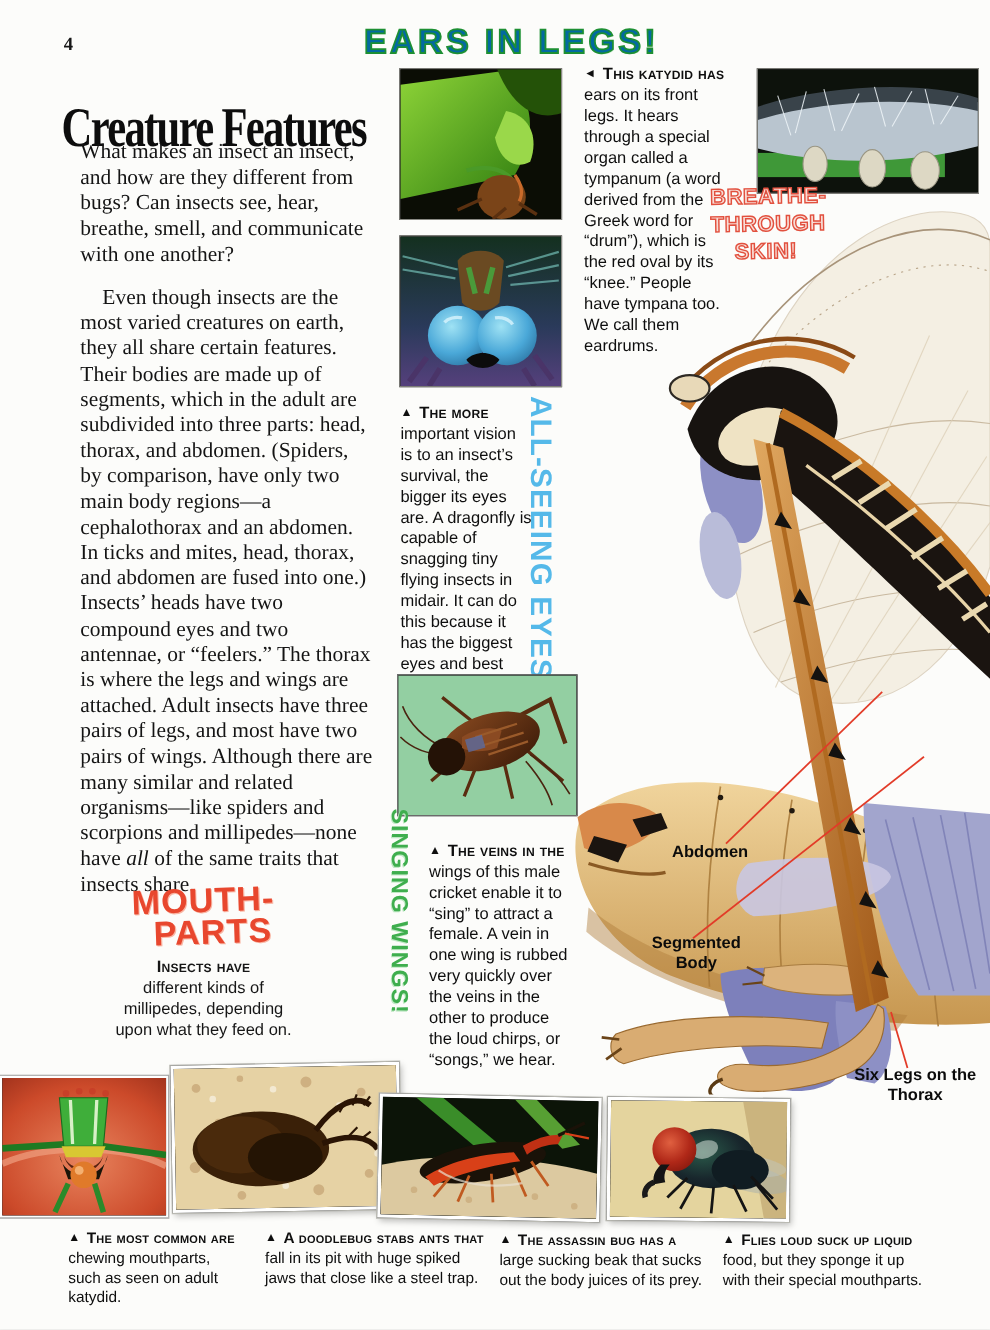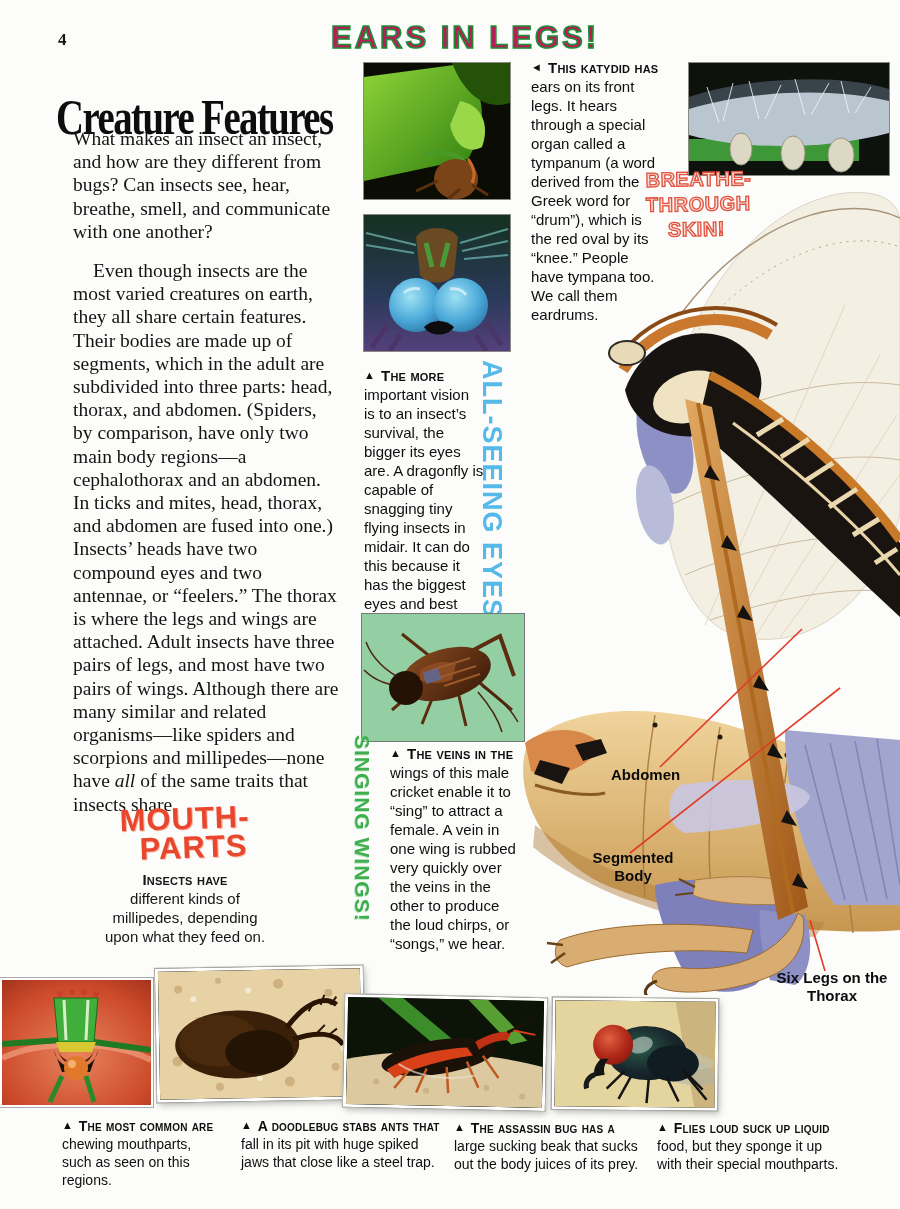--- a/index.html
+++ b/index.html
@@ -1,21 +1,21 @@
 <!DOCTYPE html>
 <html style="--accent_green: #3fae4e; --accent_blue: #55b9e9; --accent_red: #e2503e; --heading_red: #e8472e;"><head>
 <meta charset="utf-8">
 <style>
   html,body{margin:0;padding:0;background:#9a9a9a;}
   .page{position:relative;width:900px;height:1209px;background:#fcfcfa;overflow:hidden;
         font-family:"Liberation Sans",sans-serif;color:#161616;box-shadow:0 0 6px rgba(0,0,0,.5);}
   
   .page-num{position:absolute;left:58px;top:30px;font:bold 17px "Liberation Serif",serif;}
   .banner-ears{position:absolute;left:300px;top:20px;width:330px;text-align:center;
-        font-weight:800;font-size:31px;letter-spacing:3px;color:#be185d;
+        font-weight:800;font-size:31px;letter-spacing:3px;color:#0369a1;
         -webkit-text-stroke:1.6px #1d8f33;text-shadow:1px 1px 0 #d2ecd2;}
   .title{position:absolute;left:56px;top:58px;font-family:"Liberation Serif",serif;
         font-weight:900;font-size:51px;letter-spacing:-2px;line-height:1;color:#0d0d0d;
         transform:scaleX(.76);transform-origin:left top;white-space:nowrap;}
   
   .article{position:absolute;left:57px;top:111px;width:299px;
         font-family:"Liberation Serif",serif;font-size:19.5px;line-height:23.2px;color:#141414;}
   .article p{margin:16px;}
   .article p.indent{text-indent:20px;}
   
@@ -177,21 +177,21 @@
       <ellipse cx="84" cy="60" rx="46" ry="25" fill="url(#crg)" transform="rotate(-16 84 60)"></ellipse>
       <circle cx="44" cy="74" r="17" fill="#241206"></circle>
       <path d="M58,56 C70,48 84,46 94,50 L90,66 C78,70 66,70 58,66 Z" fill="#8a4a22"></path>
       <path d="M70,56 L108,44 M76,64 L114,52 M82,72 L118,60" stroke="#9a5a2a" stroke-width="2"></path>
       <rect x="62" y="56" width="16" height="12" fill="#5a6aa0" opacity=".8" transform="rotate(-16 70 62)"></rect>
     </svg>
   </div>
 
   <div class="vert banner-wings">SINGING WINGS!</div>
 
-  <div class="cap" style="left:390px;top:744px;width:134px;">
+  <div class="cap" style="left:390px;top:764px;width:134px;">
     <span class="arrow">▲</span>
     <span class="lead">The veins in the</span>
     <span>wings of this male cricket enable it to “sing” to attract a female. A vein in one wing is rubbed very quickly over the veins in the other to produce the loud chirps, or “songs,” we hear.</span>
   </div>
 
   <svg class="illustration" width="395" height="810" viewBox="0 0 395 810">
     <defs>
       <linearGradient id="abd" x1="0" y1="0" x2="0" y2="1">
         <stop offset="0" stop-color="#f0d49c"></stop>
           <stop offset="1" stop-color="#c79750"></stop>
@@ -401,21 +401,21 @@
       <path d="M40,74 C34,76 30,82 32,88" stroke="#1a1a1a" stroke-width="5" fill="none"></path>
       <g stroke="#141414" stroke-width="2.5" fill="none">
         <path d="M76,76 L64,98 M94,78 L92,102 M112,76 L124,100 M70,70 L52,88 M128,68 L148,88 M132,74 L152,98"></path>
       </g>
     </svg>
   </div>
 
   <div class="cap cap-bottom" style="left:62px;top:1116px;width:152px;">
     <span class="arrow">▲</span>
     <span class="lead">The most common are</span><br>
-    <span>chewing mouthparts, such as seen on this regions.</span>
+    <span>chewing mouthparts, such as seen on adult katydid.</span>
   </div>
   <div class="cap cap-bottom" style="left:454px;top:1118px;width:196px;">
     <span class="arrow">▲</span>
     <span class="lead">The assassin bug has a</span><br>
     <span>large sucking beak that sucks out the body juices of its prey.</span>
   </div>
   <div class="cap cap-bottom" style="left:241px;top:1116px;width:202px;">
     <span class="arrow">▲</span>
     <span class="lead">A doodlebug stabs ants that</span><br>
     <span>fall in its pit with huge spiked jaws that close like a steel trap.</span>

